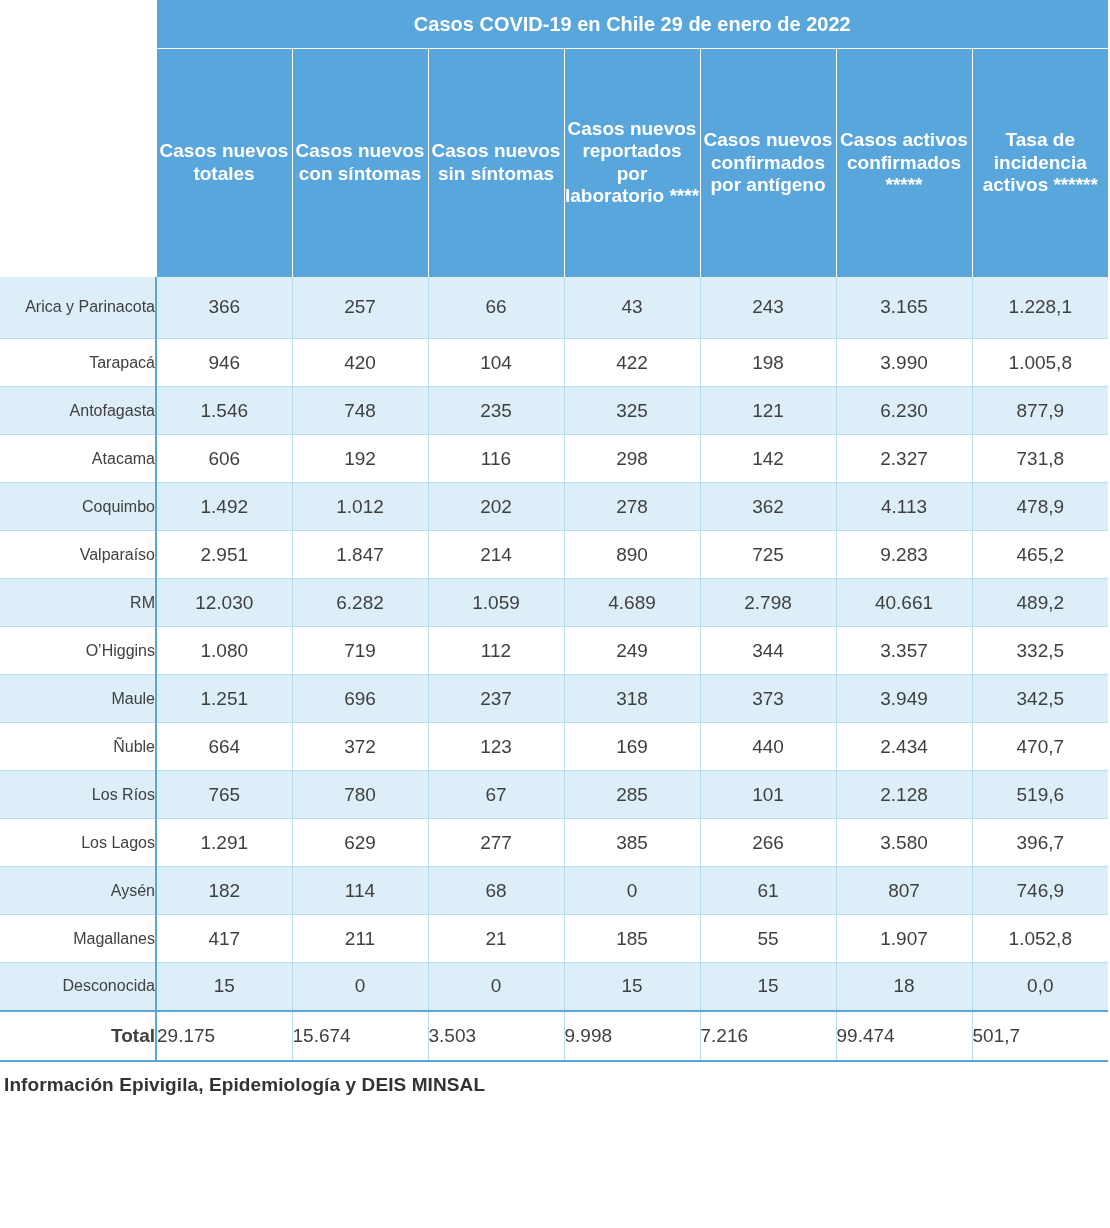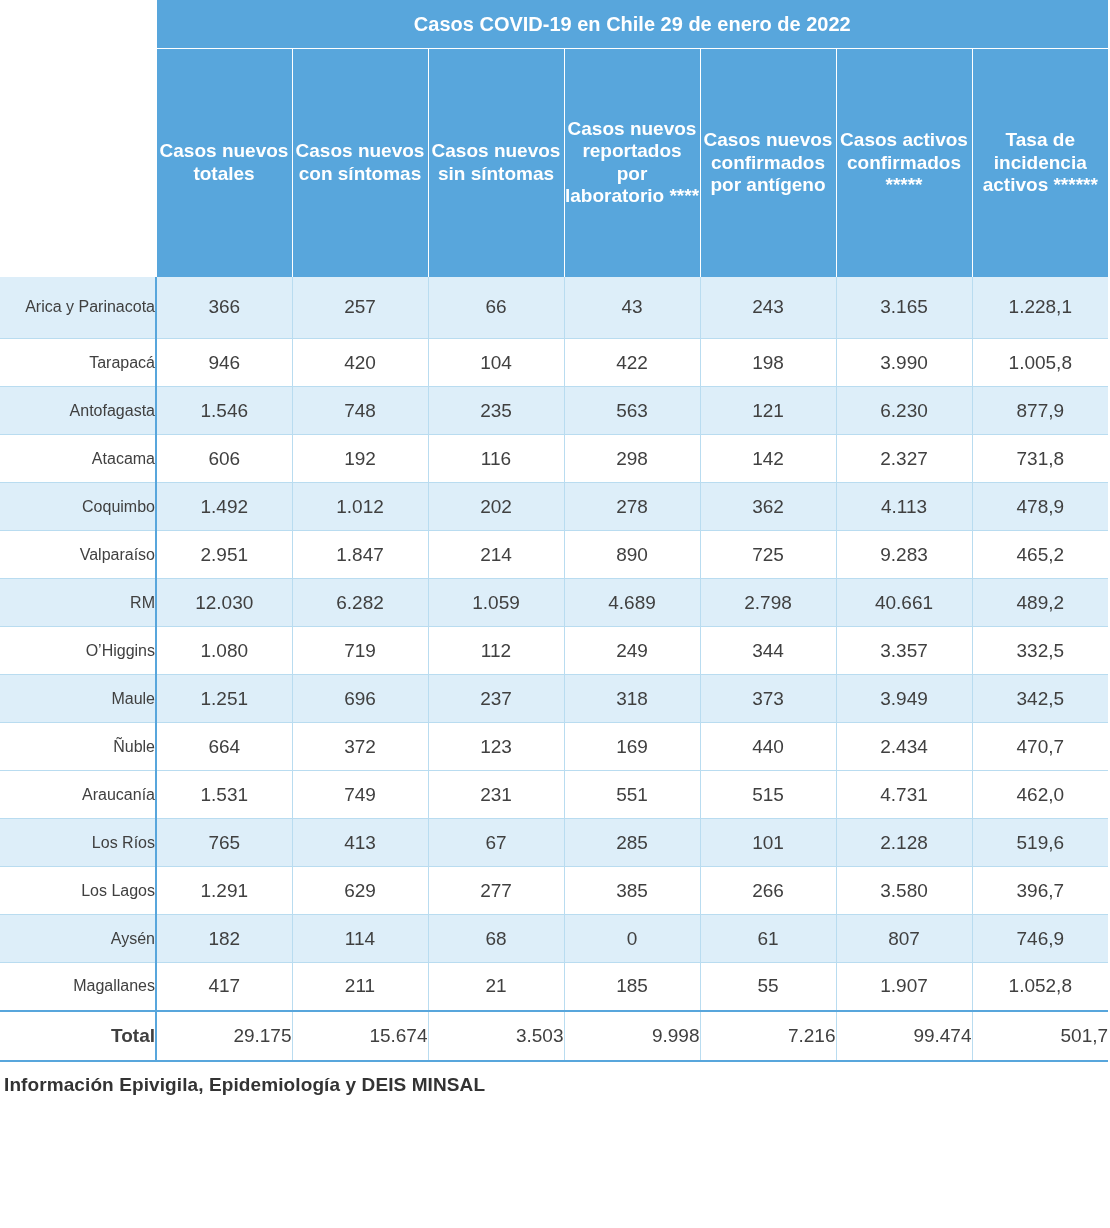--- a/index.html
+++ b/index.html
@@ -106,21 +106,21 @@
     box-sizing: border-box;
     background: #ffffff;
     border-top: 2px solid #58a6dc;
     border-right: 2px solid #58a6dc;
     border-bottom: 2px solid #58a6dc;
     color: #404040;
     border-radius: 22px;
   }
   .total-cell {
     font-size: 19px;
-    text-align: right;
+    text-align: left;
     height: 50px;
     box-sizing: border-box;
     background: #ffffff;
     border-top: 2px solid #58a6dc;
     border-bottom: 2px solid #58a6dc;
     border-right: 1px solid #b9dcf0;
     color: #404040;
   }
   .total-cell.last { border-right: none; }
   .data-cell.last { border-right: none; }
@@ -184,21 +184,21 @@
           <td class="data-cell">422</td>
           <td class="data-cell">198</td>
           <td class="data-cell">3.990</td>
           <td class="data-cell last">1.005,8</td>
         </tr>
         <tr class="alt">
           <td class="region-cell">Antofagasta</td>
           <td class="data-cell">1.546</td>
           <td class="data-cell">748</td>
           <td class="data-cell">235</td>
-          <td class="data-cell">563</td>
+          <td class="data-cell">325</td>
           <td class="data-cell">121</td>
           <td class="data-cell">6.230</td>
           <td class="data-cell last">877,9</td>
         </tr>
         <tr>
           <td class="region-cell">Atacama</td>
           <td class="data-cell">606</td>
           <td class="data-cell">192</td>
           <td class="data-cell">116</td>
           <td class="data-cell">298</td>
@@ -259,34 +259,24 @@
         <tr>
           <td class="region-cell">Ñuble</td>
           <td class="data-cell">664</td>
           <td class="data-cell">372</td>
           <td class="data-cell">123</td>
           <td class="data-cell">169</td>
           <td class="data-cell">440</td>
           <td class="data-cell">2.434</td>
           <td class="data-cell last">470,7</td>
         </tr>
-        <tr>
-          <td class="region-cell">Araucanía</td>
-          <td class="data-cell">1.531</td>
-          <td class="data-cell">749</td>
-          <td class="data-cell">231</td>
-          <td class="data-cell">551</td>
-          <td class="data-cell">515</td>
-          <td class="data-cell">4.731</td>
-          <td class="data-cell last">462,0</td>
-        </tr>
         <tr class="alt">
           <td class="region-cell">Los Ríos</td>
           <td class="data-cell">765</td>
-          <td class="data-cell">413</td>
+          <td class="data-cell">780</td>
           <td class="data-cell">67</td>
           <td class="data-cell">285</td>
           <td class="data-cell">101</td>
           <td class="data-cell">2.128</td>
           <td class="data-cell last">519,6</td>
         </tr>
         <tr>
           <td class="region-cell">Los Lagos</td>
           <td class="data-cell">1.291</td>
           <td class="data-cell">629</td>
@@ -309,20 +299,30 @@
         <tr>
           <td class="region-cell">Magallanes</td>
           <td class="data-cell">417</td>
           <td class="data-cell">211</td>
           <td class="data-cell">21</td>
           <td class="data-cell">185</td>
           <td class="data-cell">55</td>
           <td class="data-cell">1.907</td>
           <td class="data-cell last">1.052,8</td>
         </tr>
+        <tr class="alt">
+          <td class="region-cell">Desconocida</td>
+          <td class="data-cell">15</td>
+          <td class="data-cell">0</td>
+          <td class="data-cell">0</td>
+          <td class="data-cell">15</td>
+          <td class="data-cell">15</td>
+          <td class="data-cell">18</td>
+          <td class="data-cell last">0,0</td>
+        </tr>
         <tr>
           <td class="total-label">Total</td>
           <td class="total-cell">29.175</td>
           <td class="total-cell">15.674</td>
           <td class="total-cell">3.503</td>
           <td class="total-cell">9.998</td>
           <td class="total-cell">7.216</td>
           <td class="total-cell">99.474</td>
           <td class="total-cell last">501,7</td>
         </tr>

